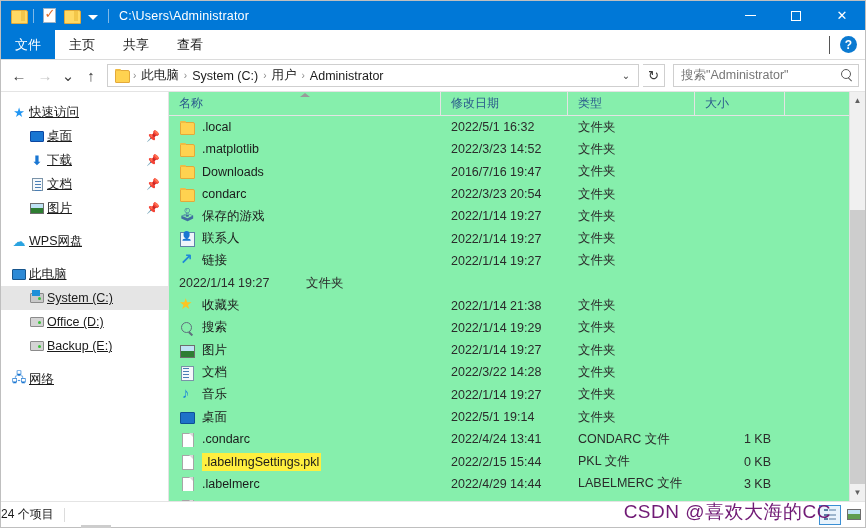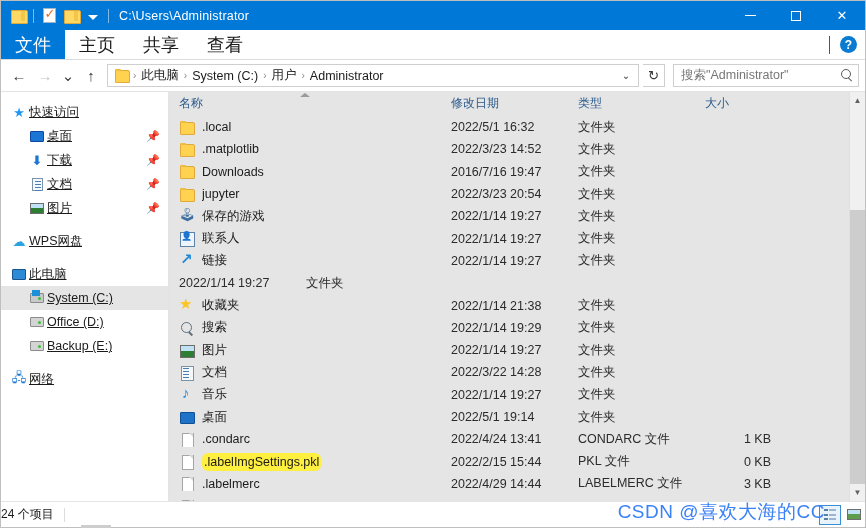--- a/index.html
+++ b/index.html
@@ -56,21 +56,21 @@
   .wc-min { width: 11px; height: 1px; background: #fff; }
   .wc-max { width: 10px; height: 10px; border: 1px solid #fff; }
 
   
   .ribbon {
     height: 30px; background: #fff; display: flex; align-items: stretch;
     border-bottom: 1px solid #dcdcdc; flex: none;
   }
   .rtab {
     display: flex; align-items: center; justify-content: center;
-    padding: 0 14px; font-size: 18px; color: #1b1b1b; text-align: right;
+    padding: 0 14px; font-size: 13px; color: #1b1b1b; text-align: right;
   }
   .rtab.active { background: #0078d7; color: #fff; }
   .ribbon-right { margin-left: auto; display: flex; align-items: center; padding-right: 8px; gap: 10px; }
   .chev-dn { width: 9px; height: 9px; border-right: 1.6px solid #555; border-bottom: 1.6px solid #555;
              transform: rotate(45deg) translate(-2px,-2px); }
   .help-ico {
     width: 17px; height: 17px; border-radius: 50%; background: #0b7ad1; color: #fff;
     font-size: 12px; font-weight: bold; display: flex; align-items: center; justify-content: center;
   }
 
@@ -137,21 +137,21 @@
   .ic-pc { width: 14px; height: 11px; background: #2d8ad6; border: 1px solid #17558c; border-radius: 1px; }
   .ic-drive { width: 14px; height: 10px; background: #d4d4d4; border: 1px solid #8b8b8b; border-radius: 1px; position: relative; }
   .ic-drive::after { content:""; position:absolute; right:2px; bottom:2px; width:3px; height:3px;
                      background:#3ac13a; border-radius:50%; }
   .ic-drive.sys { background: #c9c9c9; }
   .ic-drive.sys::before { content:""; position:absolute; left:1px; top:-4px; width:8px; height:6px;
                           background: #1e90d8; }
   .ic-net { color: #1976d2; font-size: 13px; }
 
   
-  .listpane { flex: 1 1 auto; display: flex; flex-direction: column; min-width: 0; background: #e5e5e5; justify-content: space-between; }
+  .listpane { flex: 1 1 auto; display: flex; flex-direction: column; min-width: 0; background: #86efac; justify-content: space-between; }
   .colhead { height: 24px; display: flex; align-items: stretch; flex: none; border-bottom: 1px solid #e4e4e4;
              position: relative; }
   .col { display: flex; align-items: center; font-size: 12px; color: #2a5a8c;
          border-right: 1px solid #e4e4e4; padding-left: 10px; position: relative; }
   .col.c-name { width: 272px; }
   .col.c-date { width: 127px; }
   .col.c-type { width: 127px; }
   .col.c-size { width: 90px; }
   .col.c-rest { flex: 1 1 auto; border-right: none; }
   .sortcaret { position: absolute; left: 50%; top: 1px; transform: translateX(-50%);
@@ -159,21 +159,21 @@
                border-right: 5px solid transparent; border-bottom: 4px solid #9a9a9a; }
 
   .rows { flex: 1 1 auto; overflow: hidden; position: relative; }
   .row { height: 22.3px; display: flex; align-items: center; font-size: 12.5px; color: #1b1b1b; }
   .cell { display: flex; align-items: center; white-space: nowrap; overflow: hidden; }
   .cell.name { width: 272px; padding-left: 10px; gap: 7px; }
   .cell.date { width: 127px; padding-left: 10px; color: #2b2b2b; }
   .cell.type { width: 127px; padding-left: 10px; color: #2b2b2b; }
   .cell.size { width: 90px; padding-right: 14px; justify-content: flex-end; color: #2b2b2b; }
   .nm { overflow: hidden; text-overflow: ellipsis; }
-  .nm.hl { background: #ffef3f; padding: 2px 2px; border-radius: 6px; }
+  .nm.hl { background: #ffef3f; padding: 2px 2px; }
 
   .fi { width: 16px; height: 15px; flex: none; position: relative; }
   
   .fi.folder::before { content:""; position:absolute; left:1px; top:2px; width:13px; height:11px;
       background:#ffd250; border:1px solid #e3a93a; border-radius:1px 2px 1px 1px; }
   .fi.folder::after { content:""; position:absolute; left:1px; top:1px; width:6px; height:2px;
       background:#f0bb43; border-radius:1px 1px 0 0; }
   
   .fi.games::before { content:"🕹"; position:absolute; left:0; top:-2px; font-size:13px; color:#3f6fa0; }
   .fi.contacts::before { content:""; position:absolute; left:1px; top:1px; width:13px; height:13px;
@@ -221,21 +221,21 @@
   .viewbtns { margin-left: auto; display: flex; gap: 2px; align-items: center; }
   .vbtn { width: 22px; height: 20px; display: flex; align-items: center; justify-content: center; }
   .vbtn.sel { border: 1px solid #3a8fd4; background: #e8f3fc; }
   .vb-details { width: 13px; height: 11px; display: grid; grid-template-columns: 4px 7px; gap: 1px;
                 align-content: space-between; }
   .vb-details i { display: block; height: 2px; background: #5a7fa5; }
   .vb-details i:nth-child(even) { background: #9db6cd; }
   .vb-large { width: 14px; height: 11px; background: linear-gradient(#bfe3f5 50%, #5f9c4e 50%);
               border: 1px solid #6d6d6d; }
   .watermark {
-    position: absolute; right: 40px; bottom: 2px; font-size: 19px; color: #3b82f6;
+    position: absolute; right: 34px; bottom: 2px; font-size: 19px; color: #701a75;
     white-space: nowrap; pointer-events: none; letter-spacing: .5px;
   }
   .hscroll-hint { position: absolute; left: 80px; bottom: -1px; width: 30px; height: 3px; background: #cdcdcd; }
 </style>
 </head>
 <body>
 
 <div id="app">
 
   <div class="titlebar">
@@ -428,21 +428,21 @@
               <span class="fi folder"></span>
               <span class="nm">Downloads</span>
             </span>
             <span class="cell date">2016/7/16 19:47</span>
             <span class="cell type">文件夹</span>
             <span class="cell size"></span>
           </div>
           <div class="row">
             <span class="cell name">
               <span class="fi folder"></span>
-              <span class="nm">jupyter</span>
+              <span class="nm">condarc</span>
             </span>
             <span class="cell date">2022/3/23 20:54</span>
             <span class="cell type">文件夹</span>
             <span class="cell size"></span>
           </div>
           <div class="row">
             <span class="cell name">
               <span class="fi games"></span>
               <span class="nm">保存的游戏</span>
             </span>

